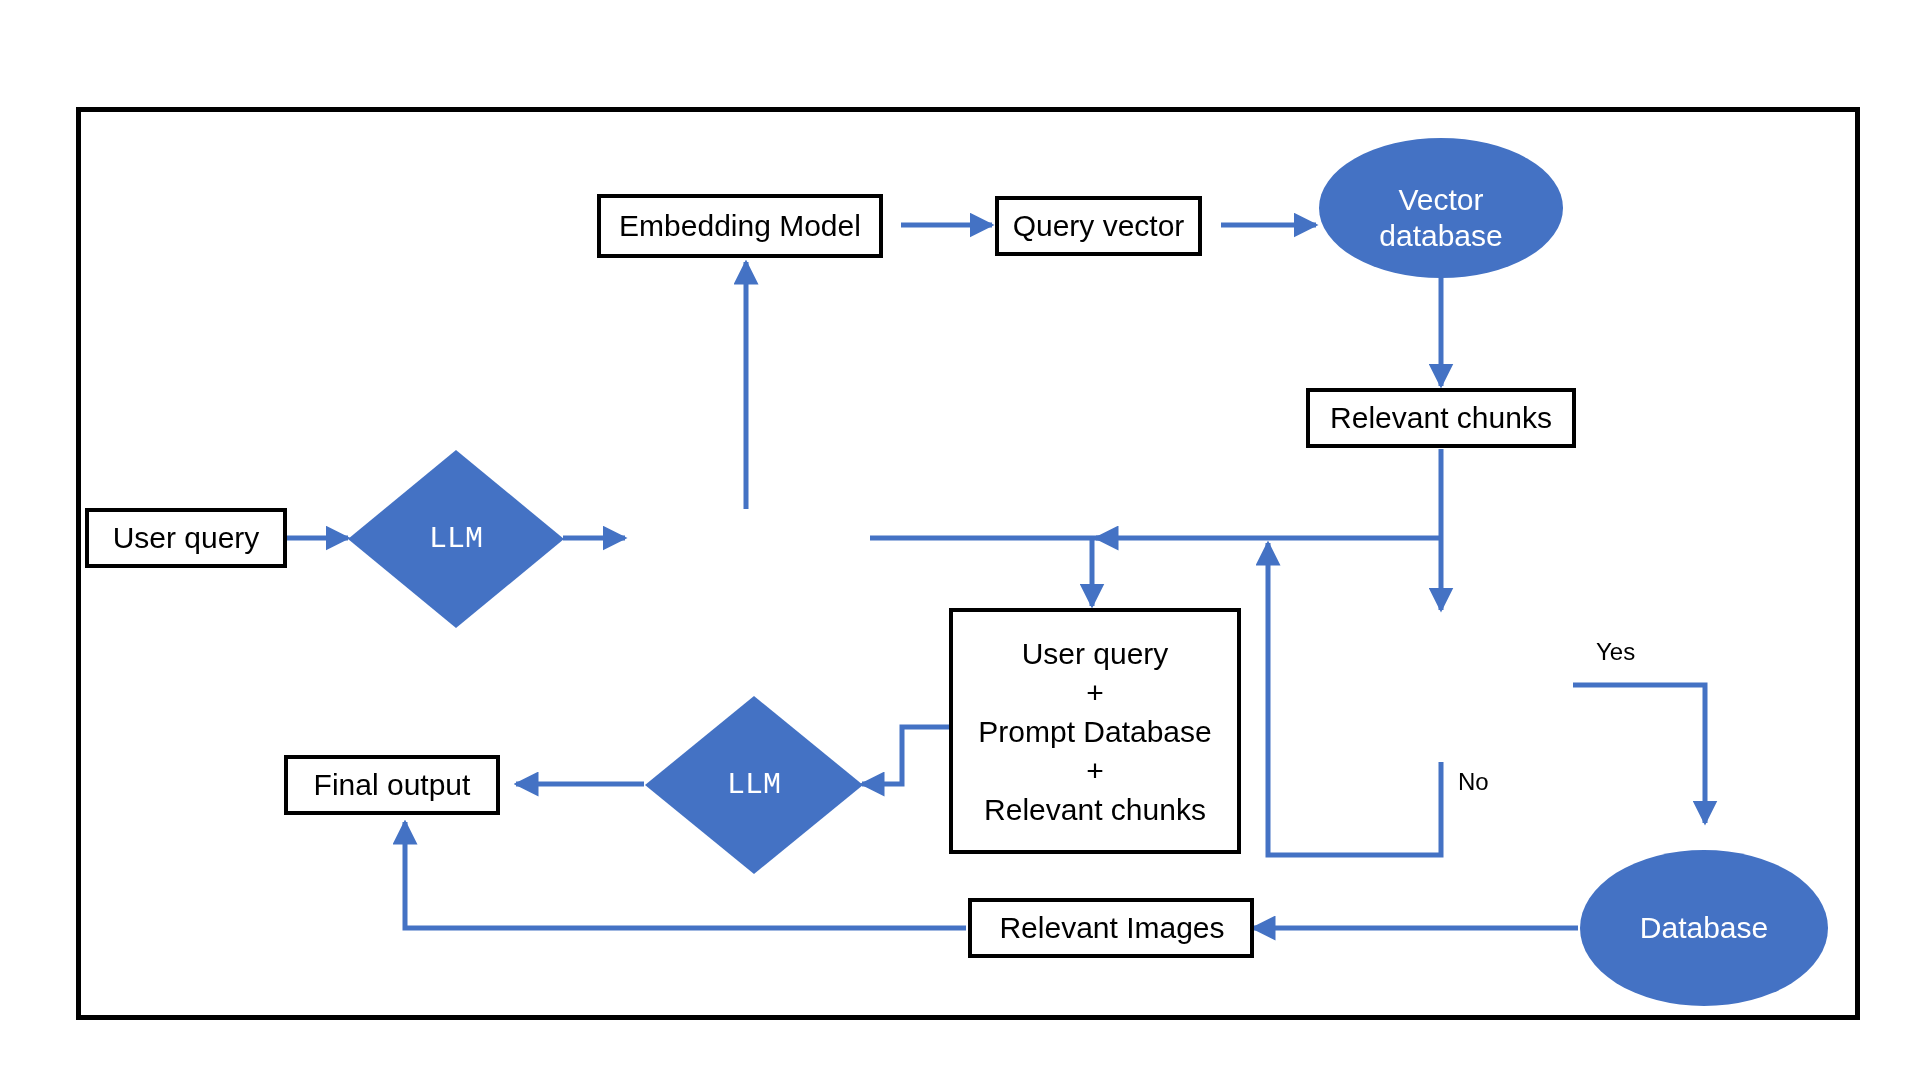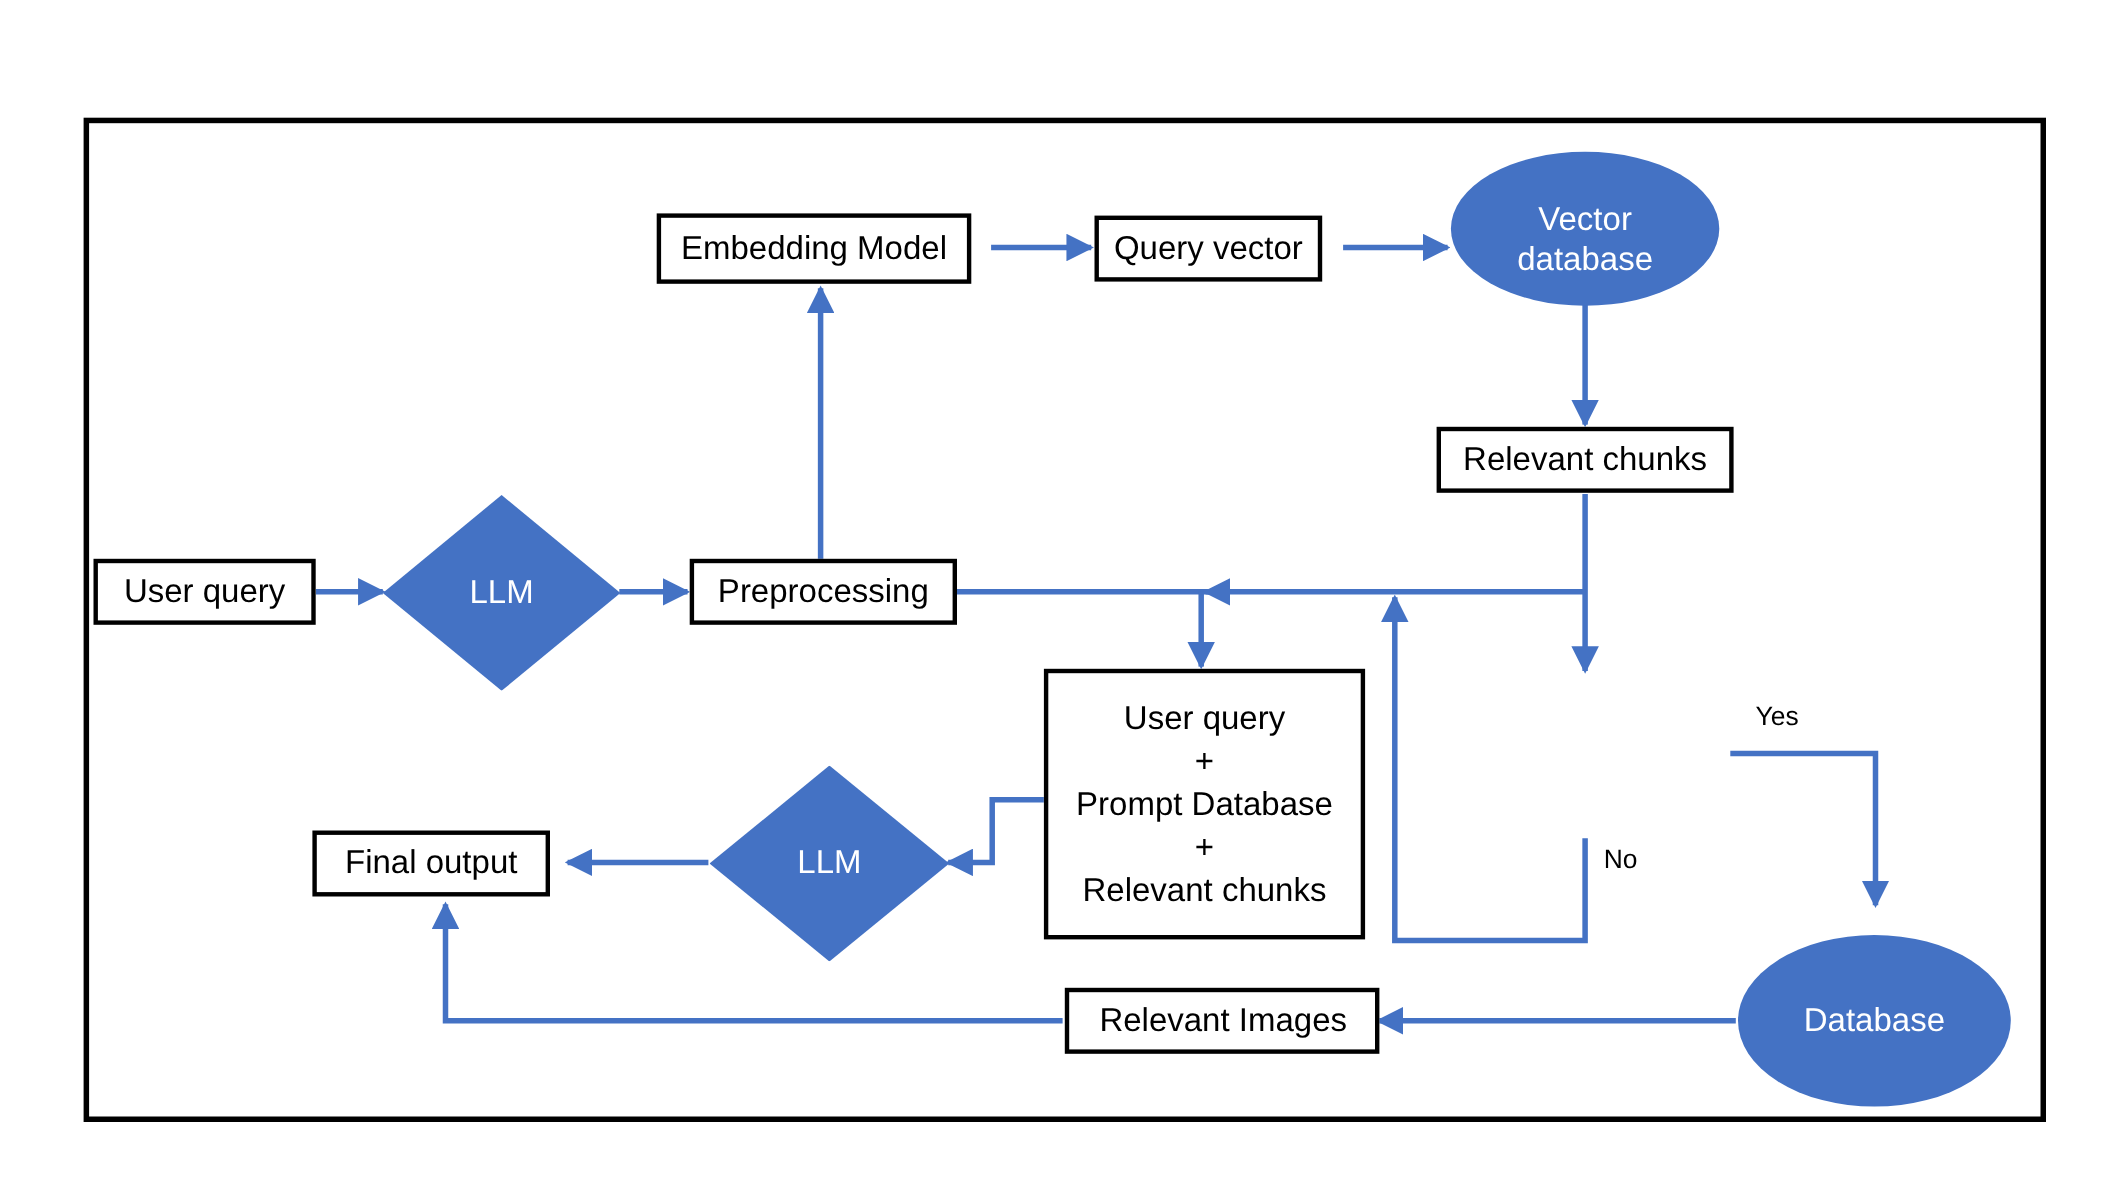--- a/index.html
+++ b/index.html
@@ -90,20 +90,21 @@
   .diamond-label {
     position: absolute;
     left: 0; top: 0;
     width: 100%; height: 100%;
     display: flex;
     flex-direction: column;
     align-items: center;
     justify-content: center;
     color: #ffffff;
     text-align: center;
+    font-family: Liberation Mono, monospace;
   }
   .edge-label {
     position: absolute;
     color: #000000;
     font-size: 24px;
     white-space: nowrap;
   }
 </style>
 </head>
 <body>
@@ -158,23 +159,20 @@
     <span>User query</span>
   </div>
 
   <div class="diamond-wrap" style="left:348px; top:450px; width:216px; height:178px;">
     <div class="diamond-shape"></div>
     <div class="diamond-label shapenode">
       <span>LLM</span>
     </div>
   </div>
 
-  <div class="node boxnode" style="left:627px; top:508px; width:243px; height:60px;">
-    <span>Preprocessing</span>
-  </div>
 
   <div class="node boxnode" style="left:597px; top:194px; width:286px; height:64px;">
     <span>Embedding Model</span>
   </div>
 
   <div class="node boxnode" style="left:995px; top:196px; width:207px; height:60px;">
     <span>Query vector</span>
   </div>
 
   <div class="node ellipse shapenode" style="left:1319px; top:138px; width:244px; height:140px;">

